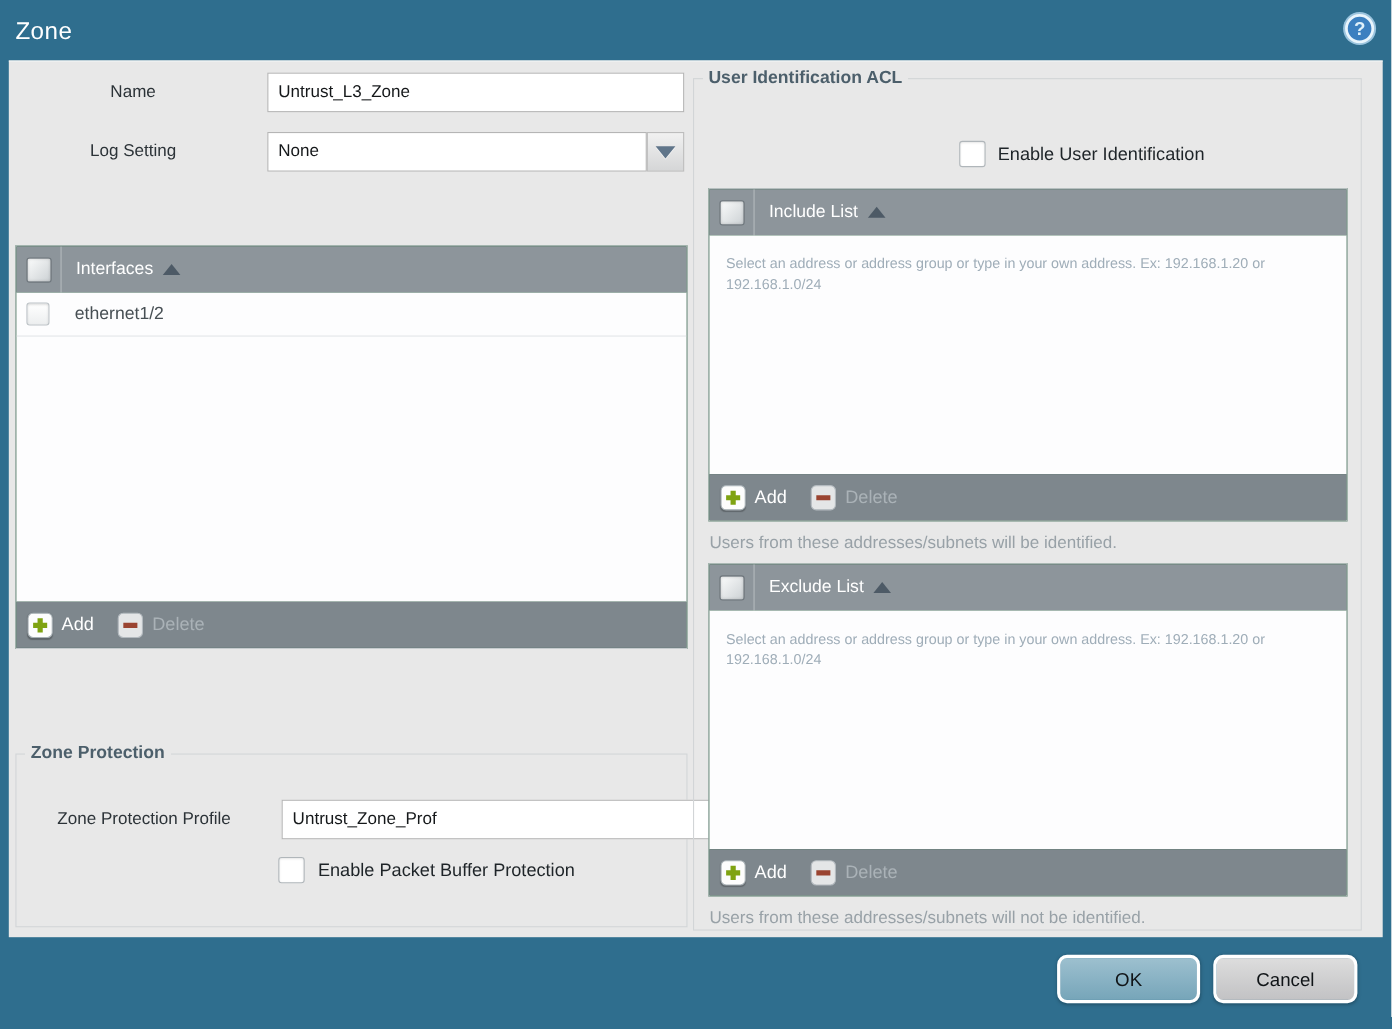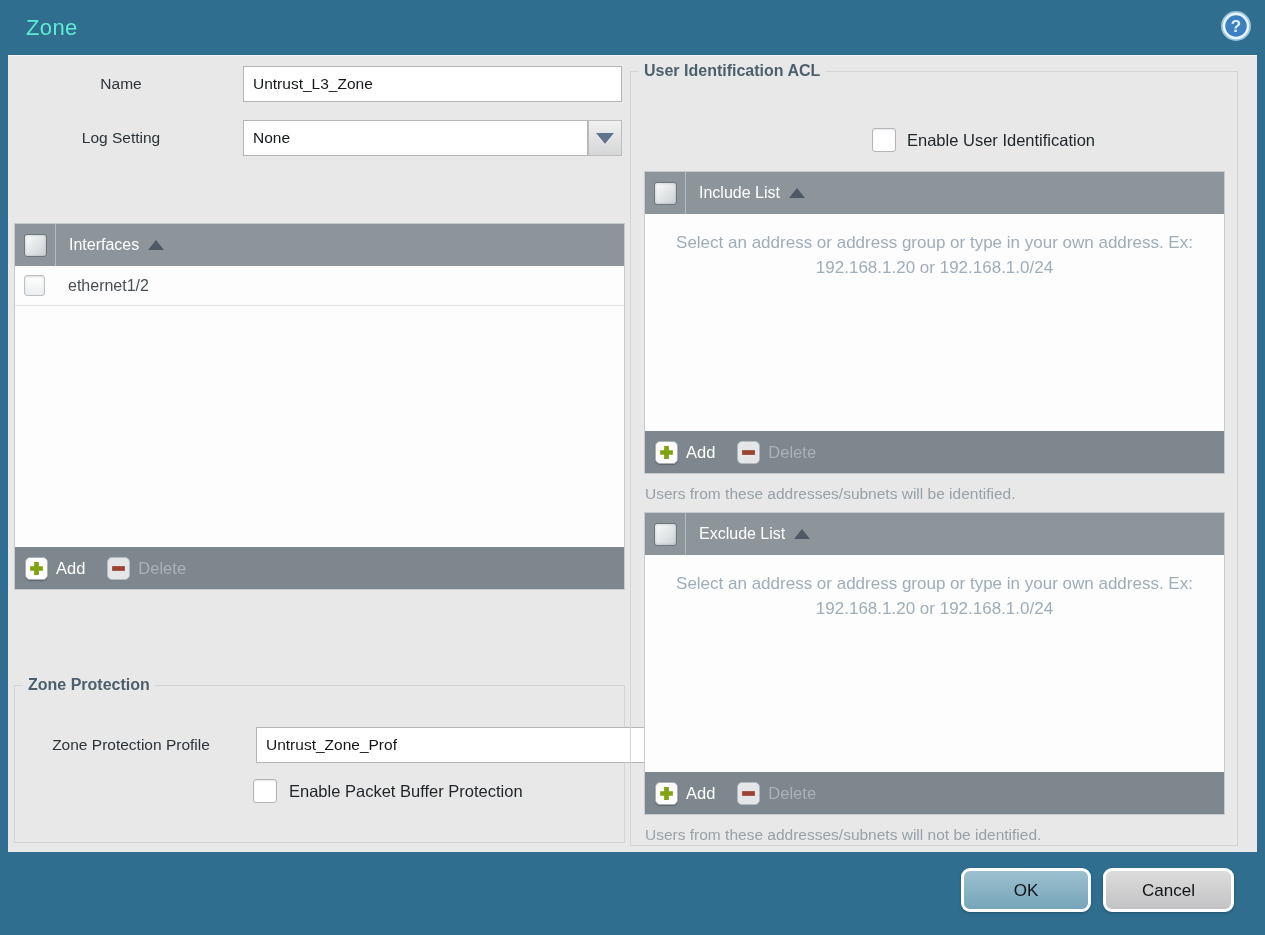--- a/index.html
+++ b/index.html
@@ -3,21 +3,21 @@
 <meta charset="utf-8">
 <style>
   * { margin:0; padding:0; box-sizing:border-box; }
   html,body { width:1265px; height:935px; }
   body { font-family:"Liberation Sans", sans-serif; }
 
   .screen { position:relative; width:1265px; height:935px; background:#2f6e8e; overflow:hidden; }
 
   
   .titlebar { position:absolute; top:0; left:0; right:0; height:55px; }
-  .title { position:absolute; left:14px; top:15px; color:#5eead4; font-size:22px; font-weight:400; letter-spacing:.4px;margin-left:12px; }
+  .title { position:absolute; left:14px; top:15px; color:#ffffff; font-size:22px; font-weight:400; letter-spacing:.4px; }
   .help { position:absolute; right:13px; top:10px; width:32px; height:32px; cursor:pointer; }
 
   
   .panel { position:absolute; left:8px; top:55px; width:1249px; height:797px; background:#e8e8e8; border-top:1px solid #f2f5f6; }
 
   
   .frow { position:absolute; left:0; width:622px; height:36px; }
   .row-name { top:10px; } .row-log { top:64px; } .row-type { top:117px; }
   .rlabel { position:absolute; left:0; top:9px; width:226px; text-align:center; font-size:15.5px; color:#2c3338; }
   .tinput { position:absolute; left:235px; top:0; width:379px; height:36px; border:1px solid #b5b5b5; background:#fff; font-family:inherit; font-size:15.5px; color:#15181a; padding:0 9px; outline:none; }
@@ -37,21 +37,21 @@
   .t-row { height:40px; border-bottom:1px solid #e3e6e8; display:flex; align-items:center; cursor:pointer; }
   .rcb { width:21px; height:21px; margin-left:9px; border:1px solid #bcc2c6; border-radius:3px; background:linear-gradient(#ffffff,#eceeef); box-shadow:inset 0 1px 2px rgba(0,0,0,.15); cursor:pointer; flex:none; }
   .rtxt { margin-left:23px; font-size:16px; color:#474f54; }
   .t-footer { position:absolute; left:0; right:0; bottom:0; height:42px; background:#7e878d; display:flex; align-items:center; gap:22px; padding-left:10px; }
   .tool { display:flex; align-items:center; gap:8px; cursor:pointer; }
   .tool-label { color:#ffffff; font-size:16.5px; }
   .tool.disabled .tool-label { color:#aab2b7; cursor:default; }
   .mini { width:23px; height:23px; border-radius:5px; display:flex; align-items:center; justify-content:center; flex:none; }
   .mini.addic { background:#fdfdfd; border:1px solid #a9b2b7; box-shadow:0 1px 1px rgba(0,0,0,.25); }
   .mini.delic { background:#e4e6e7; border:1px solid #b3babf; }
-  .ph { padding:17px 15px 0; color:#9fadb8; font-size:17px; line-height:1.45;text-align:center; }
+  .ph { padding:17px 15px 0; color:#9fadb8; font-size:13px; line-height:1.45; }
 
   
   .left-table { left:6px; top:167px; width:611px; height:367px; }
 
   
   fieldset { position:absolute; border:1px solid #d2d5d7; background:transparent; }
   legend { font-weight:700; color:#4c5f6b; font-size:16px; padding:0 5px; margin-left:8px; }
   .fs-zp { left:6px; top:620px; width:611px; height:167px; }
   .zp-row { position:absolute; top:33px; left:0; right:0; height:36px; }
   .zp-row .rlabel { width:232px; }

